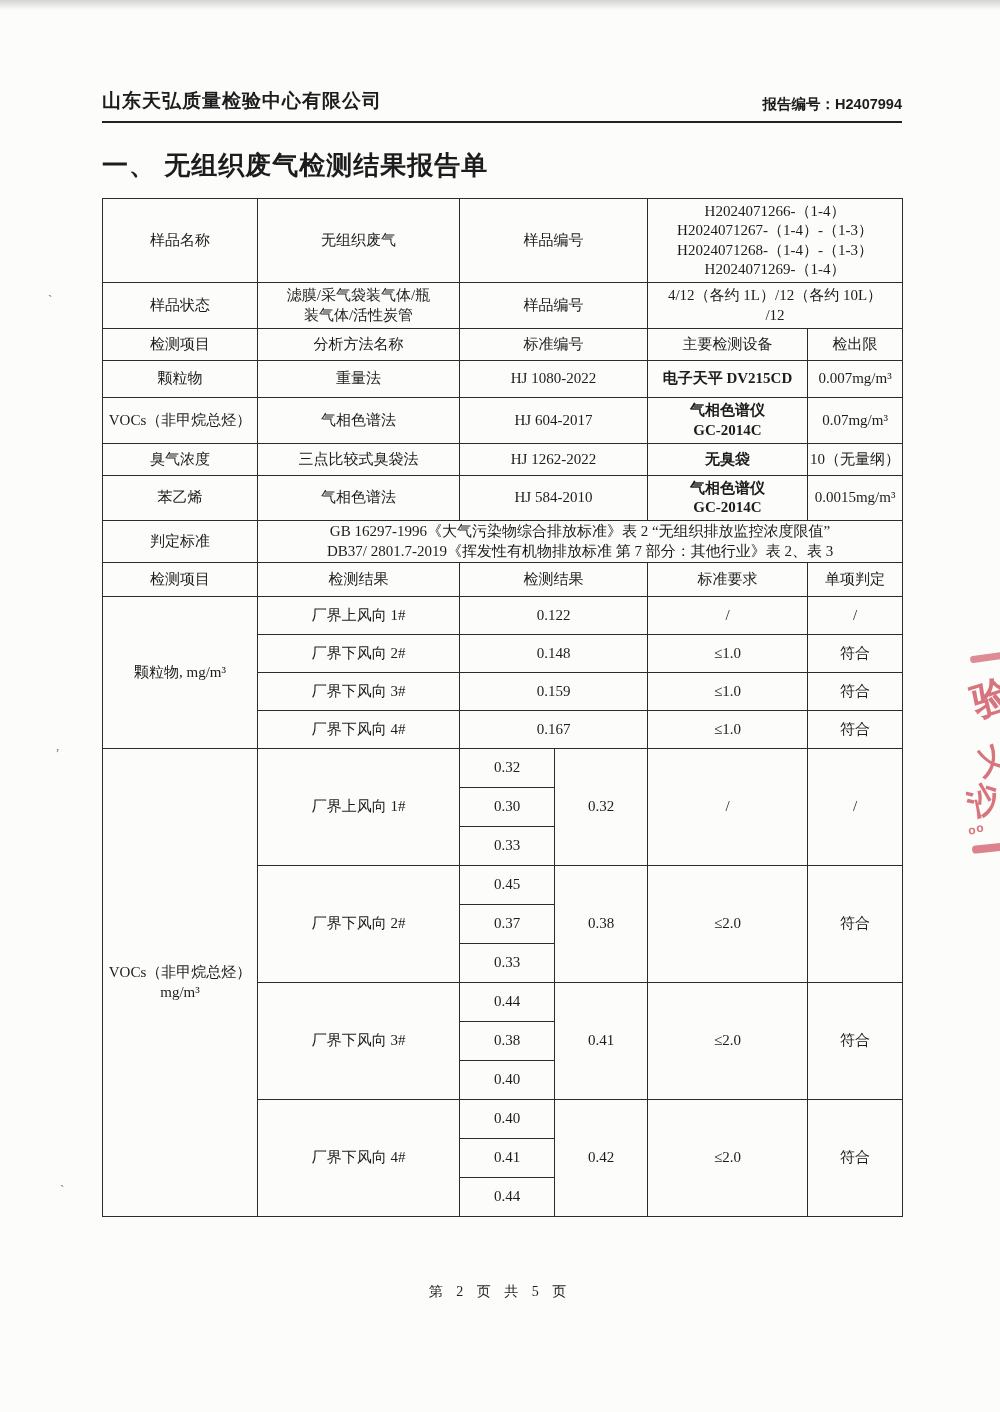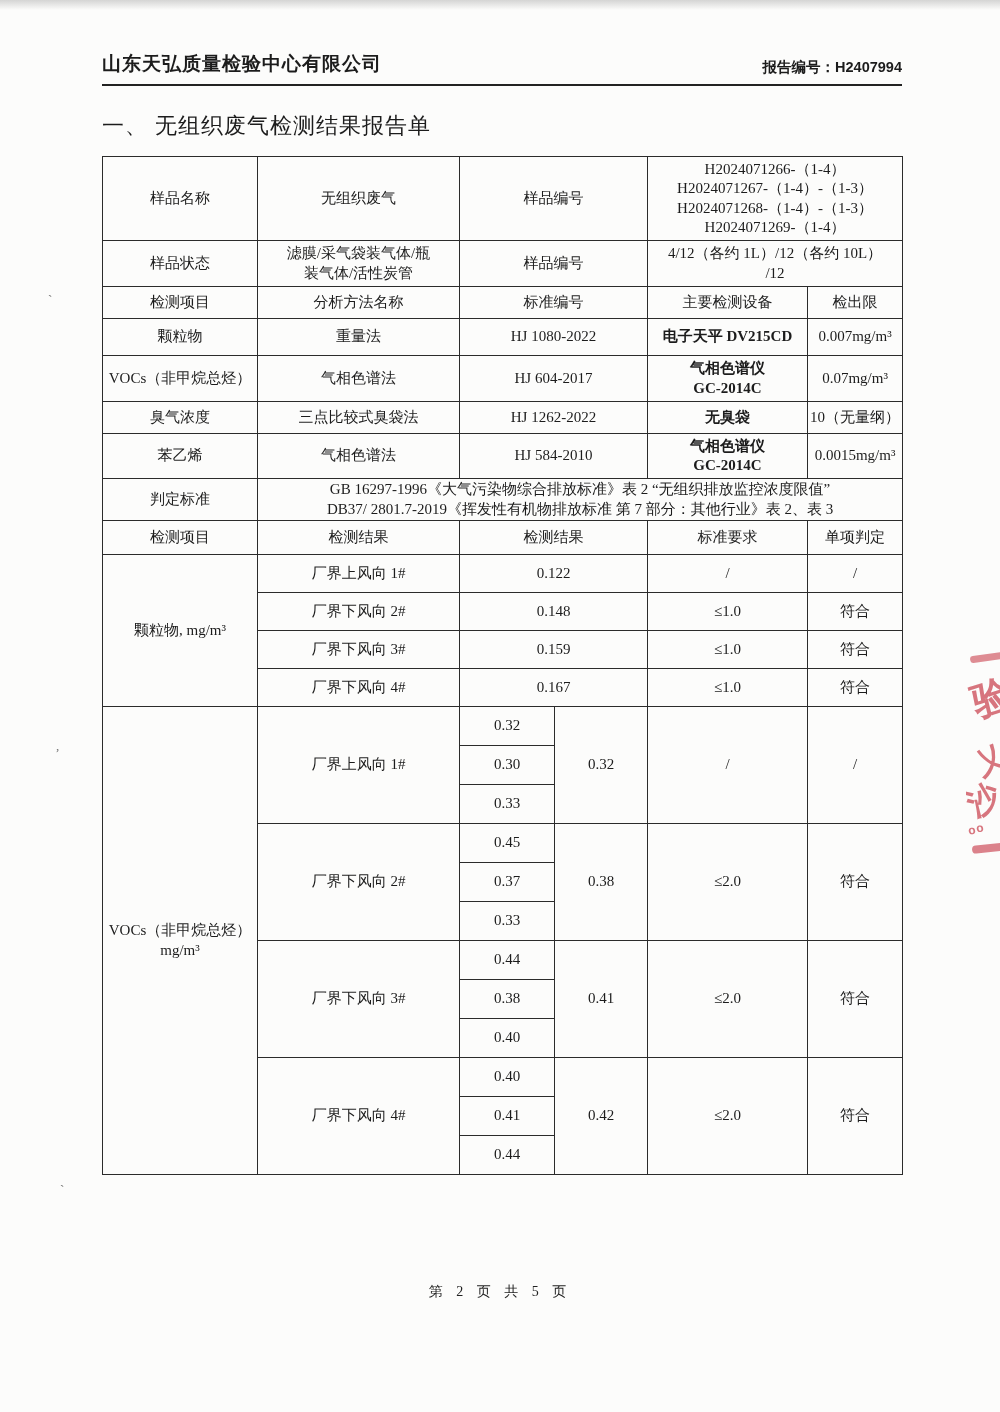--- a/index.html
+++ b/index.html
@@ -10,35 +10,35 @@
     color:#1c1c1c;
   }
   .scan-top-shade {
     position:absolute; left:0; top:0; width:100%; height:10px;
     background:linear-gradient(180deg, rgba(110,110,110,0.28), rgba(110,110,110,0.0));
   }
   .content { position:absolute; left:102px; top:0; width:800px; }
 
   .doc-header {
     display:flex; justify-content:space-between; align-items:flex-end;
-    padding-top:47px; padding-bottom:7px;
+    padding-top:84px; padding-bottom:7px;
     border-bottom:2.5px solid #222;
   }
   .company {
     font-family:"Liberation Sans","DejaVu Sans",sans-serif;
     font-weight:bold; font-size:19px; letter-spacing:1px;
   }
   .report-no {
     font-family:"Liberation Sans","DejaVu Sans",sans-serif;
     font-weight:bold; font-size:14.5px;margin-top:11px;
   }
   .section-title {
     margin:25px 0 8px 0;
     font-family:"Liberation Sans","DejaVu Sans",sans-serif;
-    font-weight:normal; font-size:22px; letter-spacing:1px;
+    font-weight:bold; font-size:26px; letter-spacing:1px;
   }
 
   table.report {
     margin-top:15px; width:800px;
     border-collapse:collapse; table-layout:fixed;
   }
   table.report td {
     border:1.6px solid #2b2b2b;
     text-align:center; vertical-align:middle;
     font-size:15px; line-height:1.3; padding:0 2px;

